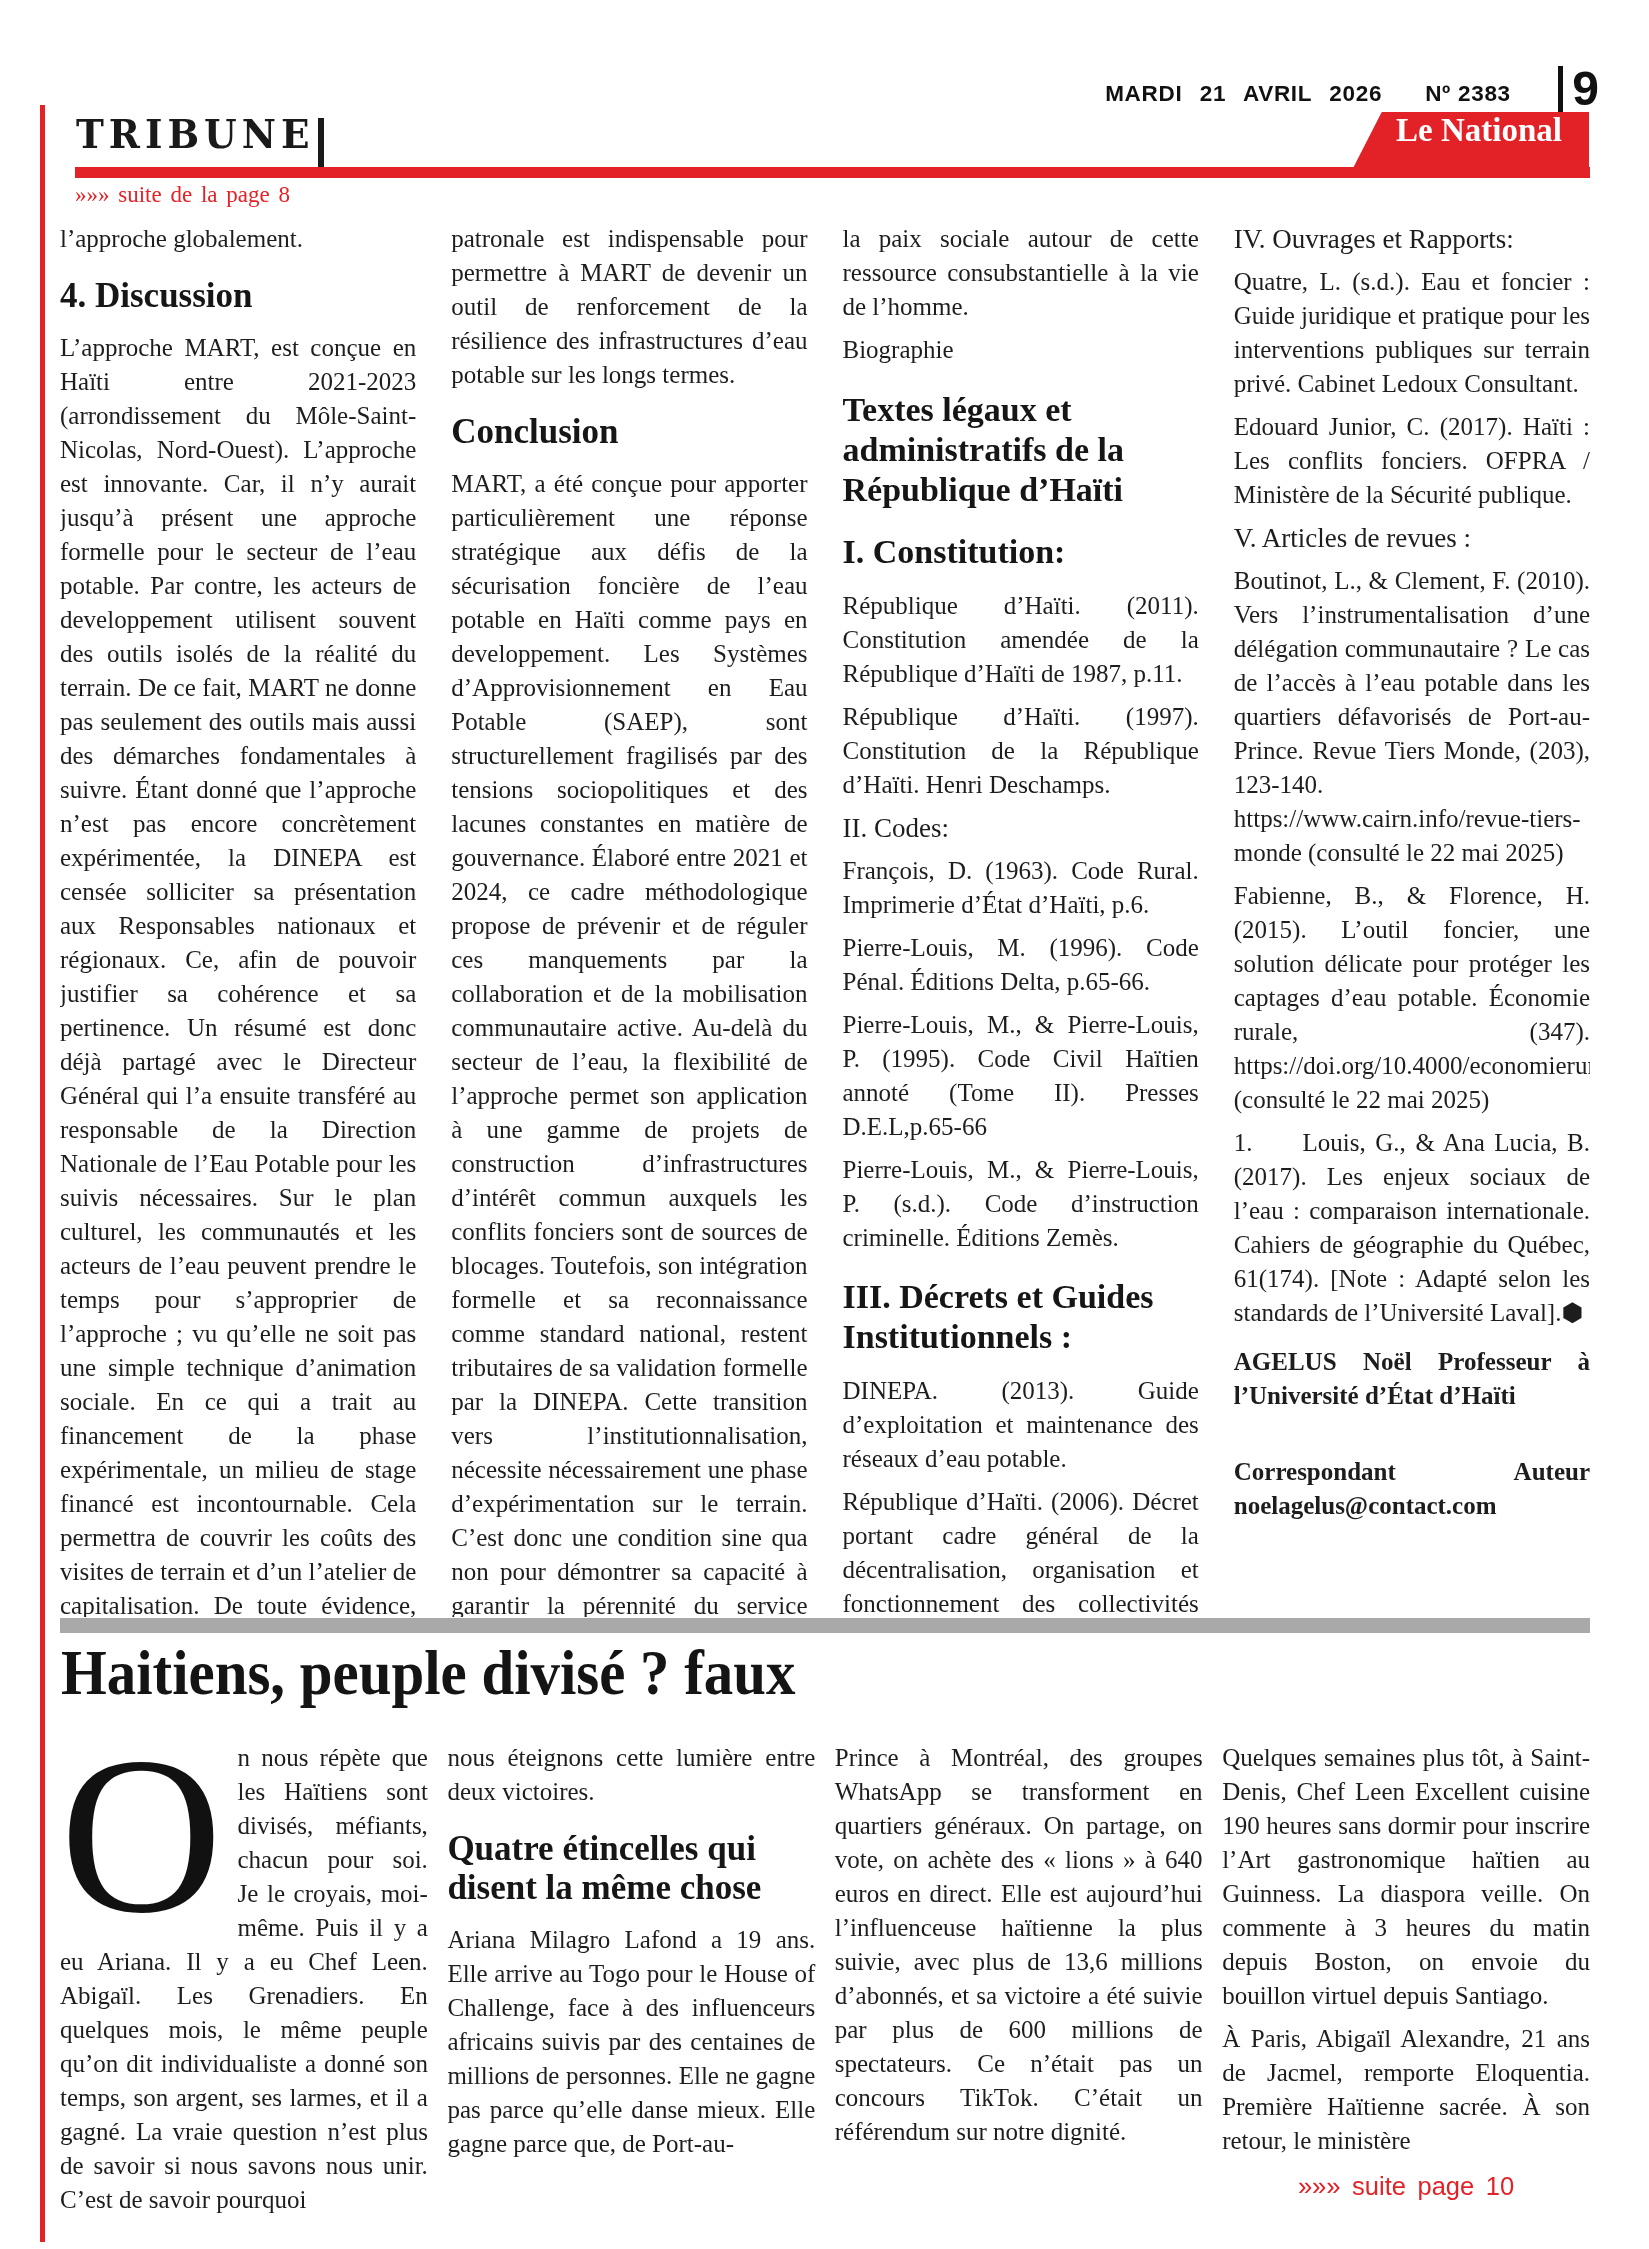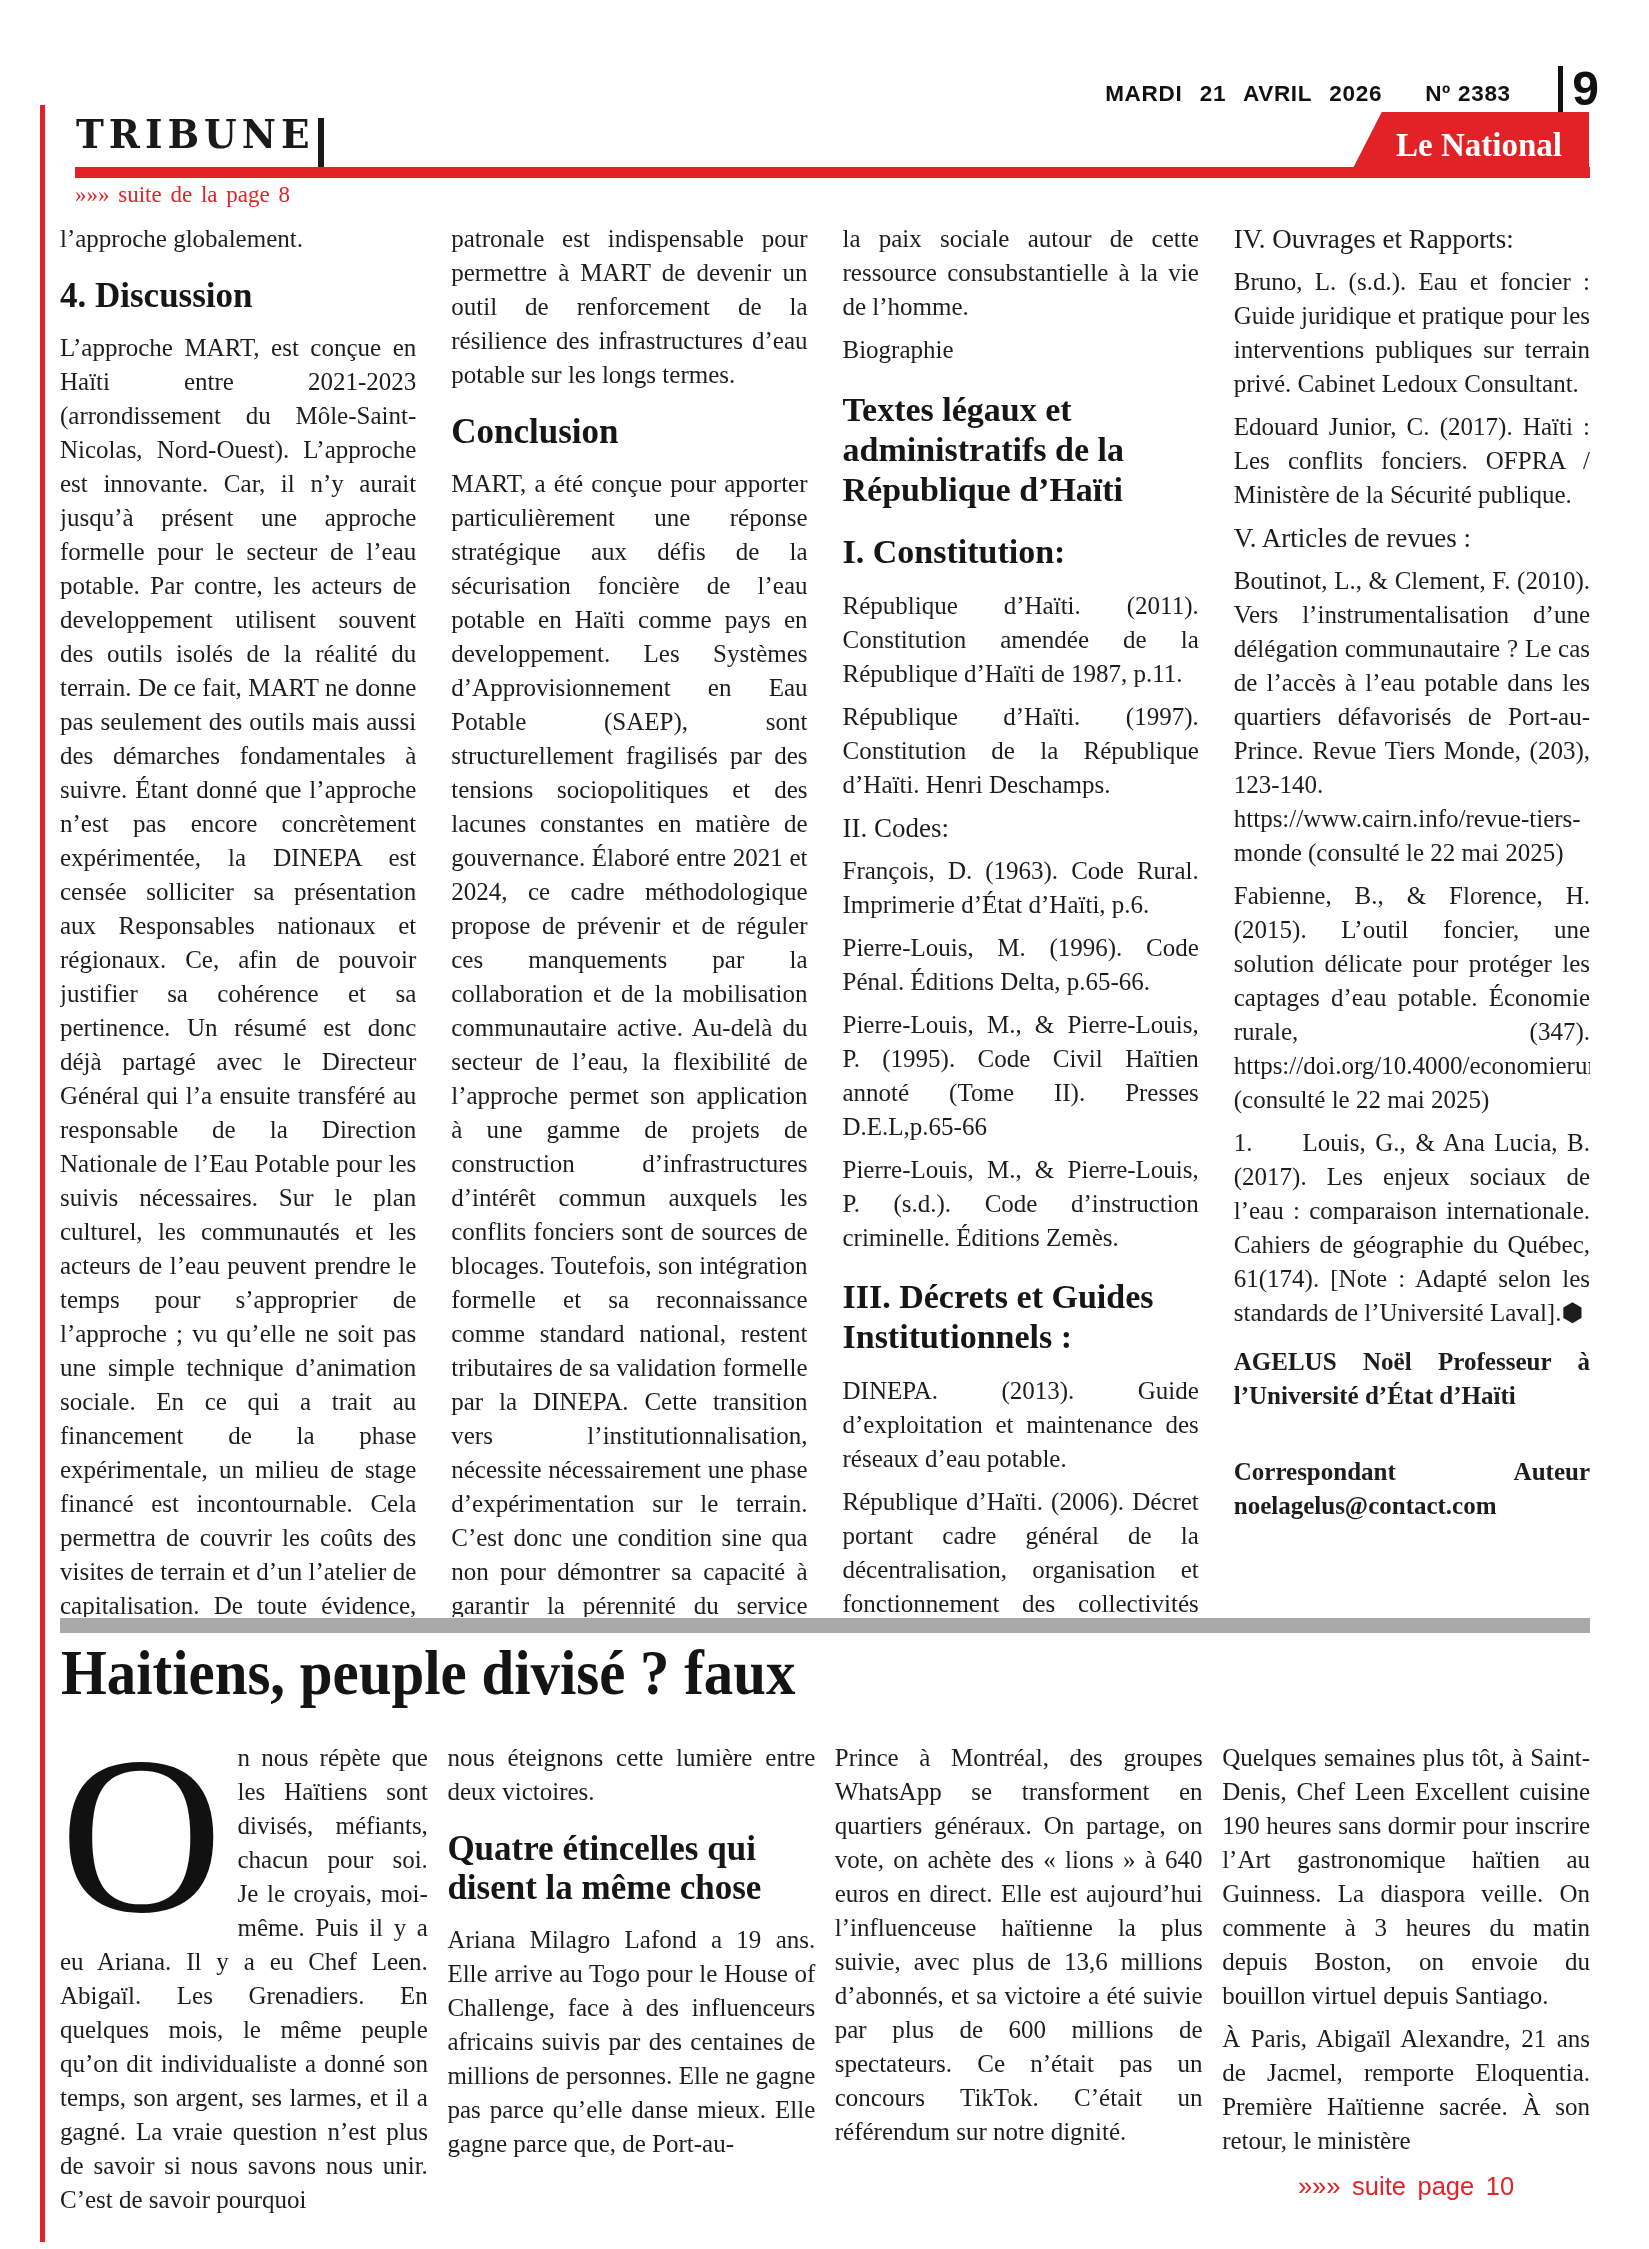--- a/index.html
+++ b/index.html
@@ -23,21 +23,21 @@
   .section-label {
     position:absolute; left:76px; top:111px;
     font-family:"DejaVu Serif", serif; font-weight:bold; font-size:39px;
     letter-spacing:5.2px; color:#1a1a1a; transform:scaleX(.96); transform-origin:left;
   }
   .section-divider-bar { position:absolute; left:318px; top:118px; width:6px; height:49px; background:#1a1a1a; }
   .header-rule { position:absolute; left:75px; top:167px; width:1515px; height:11.2px; background:#e32227; }
   .brand-banner {
     position:absolute; left:1348px; top:112px; width:241px; height:66px; background:#e32227;
     clip-path:polygon(14% 0, 100% 0, 100% 100%, 0 100%);
-    display:flex; align-items:center; justify-content:center;
+    display:flex; align-items:flex-start; justify-content:center;
   }
   .brand-banner span { color:#fff; font-weight:bold; font-size:33px; padding-left:21px; }
   .suite-top {
     position:absolute; left:75px; top:182px; color:#e32227;
     font-family:Liberation Serif, serif; font-size:23px; word-spacing:3px;
   }
   
   .cols-top {
     position:absolute; left:60px; top:222px; width:1530px; height:1395px;
     display:flex; gap:35px; overflow:hidden;justify-content:center;
@@ -115,21 +115,21 @@
       <p>François, D. (1963). Code Rural. Imprimerie d’État d’Haïti, p.6.</p>
       <p>Pierre-Louis, M. (1996). Code Pénal. Éditions Delta, p.65-66.</p>
       <p>Pierre-Louis, M., &amp; Pierre-Louis, P. (1995). Code Civil Haïtien annoté (Tome II). Presses D.E.L,p.65-66</p>
       <p>Pierre-Louis, M., &amp; Pierre-Louis, P. (s.d.). Code d’instruction criminelle. Éditions Zemès.</p>
       <div class="h-ref">III. Décrets et Guides Institutionnels :</div>
       <p>DINEPA. (2013). Guide d’exploitation et maintenance des réseaux d’eau potable.</p>
       <p>République d’Haïti. (2006). Décret portant cadre général de la décentralisation, organisation et fonctionnement des collectivités territoriales haïtiennes.</p>
     </div>
     <div class="col">
       <p class="sub-plain">IV. Ouvrages et Rapports:</p>
-      <p>Bruno, L. (s.d.). Eau et foncier : Guide juridique et pratique pour les interventions publiques sur terrain privé. Cabinet Ledoux Consultant.</p>
+      <p>Quatre, L. (s.d.). Eau et foncier : Guide juridique et pratique pour les interventions publiques sur terrain privé. Cabinet Ledoux Consultant.</p>
       <p>Edouard Junior, C. (2017). Haïti : Les conflits fonciers. OFPRA / Ministère de la Sécurité publique.</p>
       <p class="sub-plain">V. Articles de revues :</p>
       <p>Boutinot, L., &amp; Clement, F. (2010). Vers l’instrumentalisation d’une délégation communautaire ? Le cas de l’accès à l’eau potable dans les quartiers défavorisés de Port-au-Prince. Revue Tiers Monde, (203), 123-140. https://www.cairn.info/revue-tiers-monde (consulté le 22 mai 2025)</p>
       <p>Fabienne, B., &amp; Florence, H. (2015). L’outil foncier, une solution délicate pour protéger les captages d’eau potable. Économie rurale, (347). https://doi.org/10.4000/economierurale.4645 (consulté le 22 mai 2025)</p>
       <p>1.  Louis, G., &amp; Ana Lucia, B. (2017). Les enjeux sociaux de l’eau : comparaison internationale. Cahiers de géographie du Québec, 61(174). [Note : Adapté selon les standards de l’Université Laval].⬢</p>
       <p class="sig">AGELUS Noël Professeur à l’Université d’État d’Haïti</p>
       <div class="sig-row">
         <span>Correspondant</span>
         <span>Auteur</span>
       </div>

